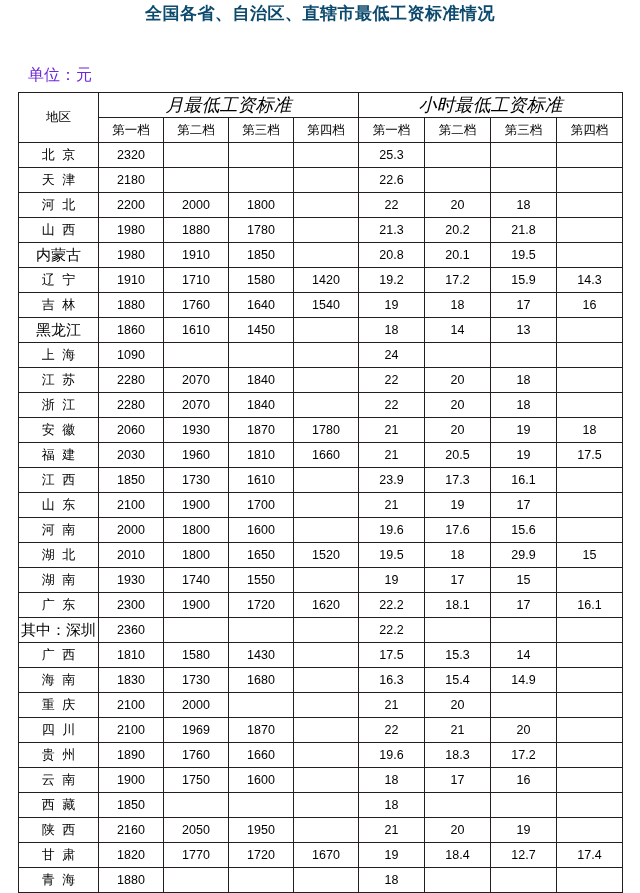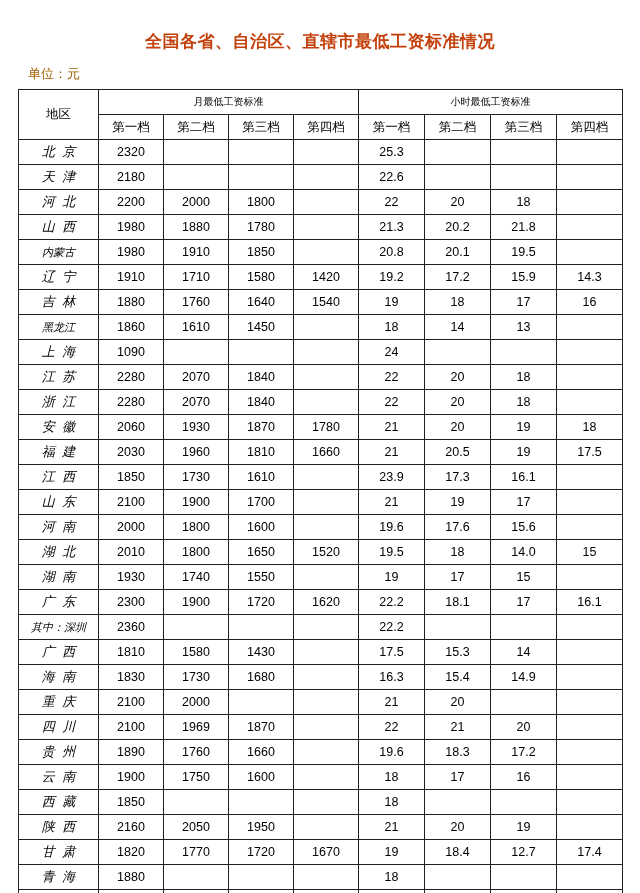--- a/index.html
+++ b/index.html
@@ -19,29 +19,30 @@
     width: 640px;
     height: 893px;
     box-sizing: border-box;
     padding: 0 18px;
   }
   .title {
     text-align: center;
     font-size: 17px;
     font-weight: bold;
     letter-spacing: 0.5px;
-    padding-top: 30px;
+    padding-top: 2px;
     padding-bottom: 12px;
-    color: #c2410c;
+    color: #0c4a6e;
   }
   .unit {
-    font-size: 13px;
+    font-size: 16px;
     padding-left: 10px;
     padding-bottom: 6px;
-    color: #a16207;
+    color: #6d28d9;
+    margin-top: 28px;
   }
   table.wage {
     border-collapse: collapse;
     width: 604px;
     margin: 0 auto;
     table-layout: fixed;
     font-size: 12.5px;
   }
   table.wage th, table.wage td {
     border: 1px solid #231f20;
@@ -52,32 +53,32 @@
     font-weight: normal;
     color: #000;
   }
   table.wage thead th {
     font-weight: normal;
   }
   .region-head {
     width: 80px;
   }
   .group-head {
-    font-size: 10px;
+    font-size: 18px;
+    font-style: italic;
   }
   .region-cell {
     font-size: 13px;
     letter-spacing: 2px;
     text-indent: 2px;
-    font-style: italic;
   }
   .region-cell.nospace {
     letter-spacing: 0px;
     text-indent: 0;
-    font-size: 11px;
+    font-size: 15px;
   }
   .num {
     font-size: 12.5px;
   }
   .thick-right {
     border-right: 1.6px solid #231f20 !important;
   }
 </style>
 </head>
 <body>
@@ -295,21 +296,21 @@
           <td class="num"></td>
         </tr>
         <tr>
           <td class="region-cell">湖 北</td>
           <td class="num">2010</td>
           <td class="num">1800</td>
           <td class="num">1650</td>
           <td class="num thick-right">1520</td>
           <td class="num">19.5</td>
           <td class="num">18</td>
-          <td class="num">14.0</td>
+          <td class="num">29.9</td>
           <td class="num">15</td>
         </tr>
         <tr>
           <td class="region-cell">湖 南</td>
           <td class="num">1930</td>
           <td class="num">1740</td>
           <td class="num">1550</td>
           <td class="num thick-right"></td>
           <td class="num">19</td>
           <td class="num">17</td>

